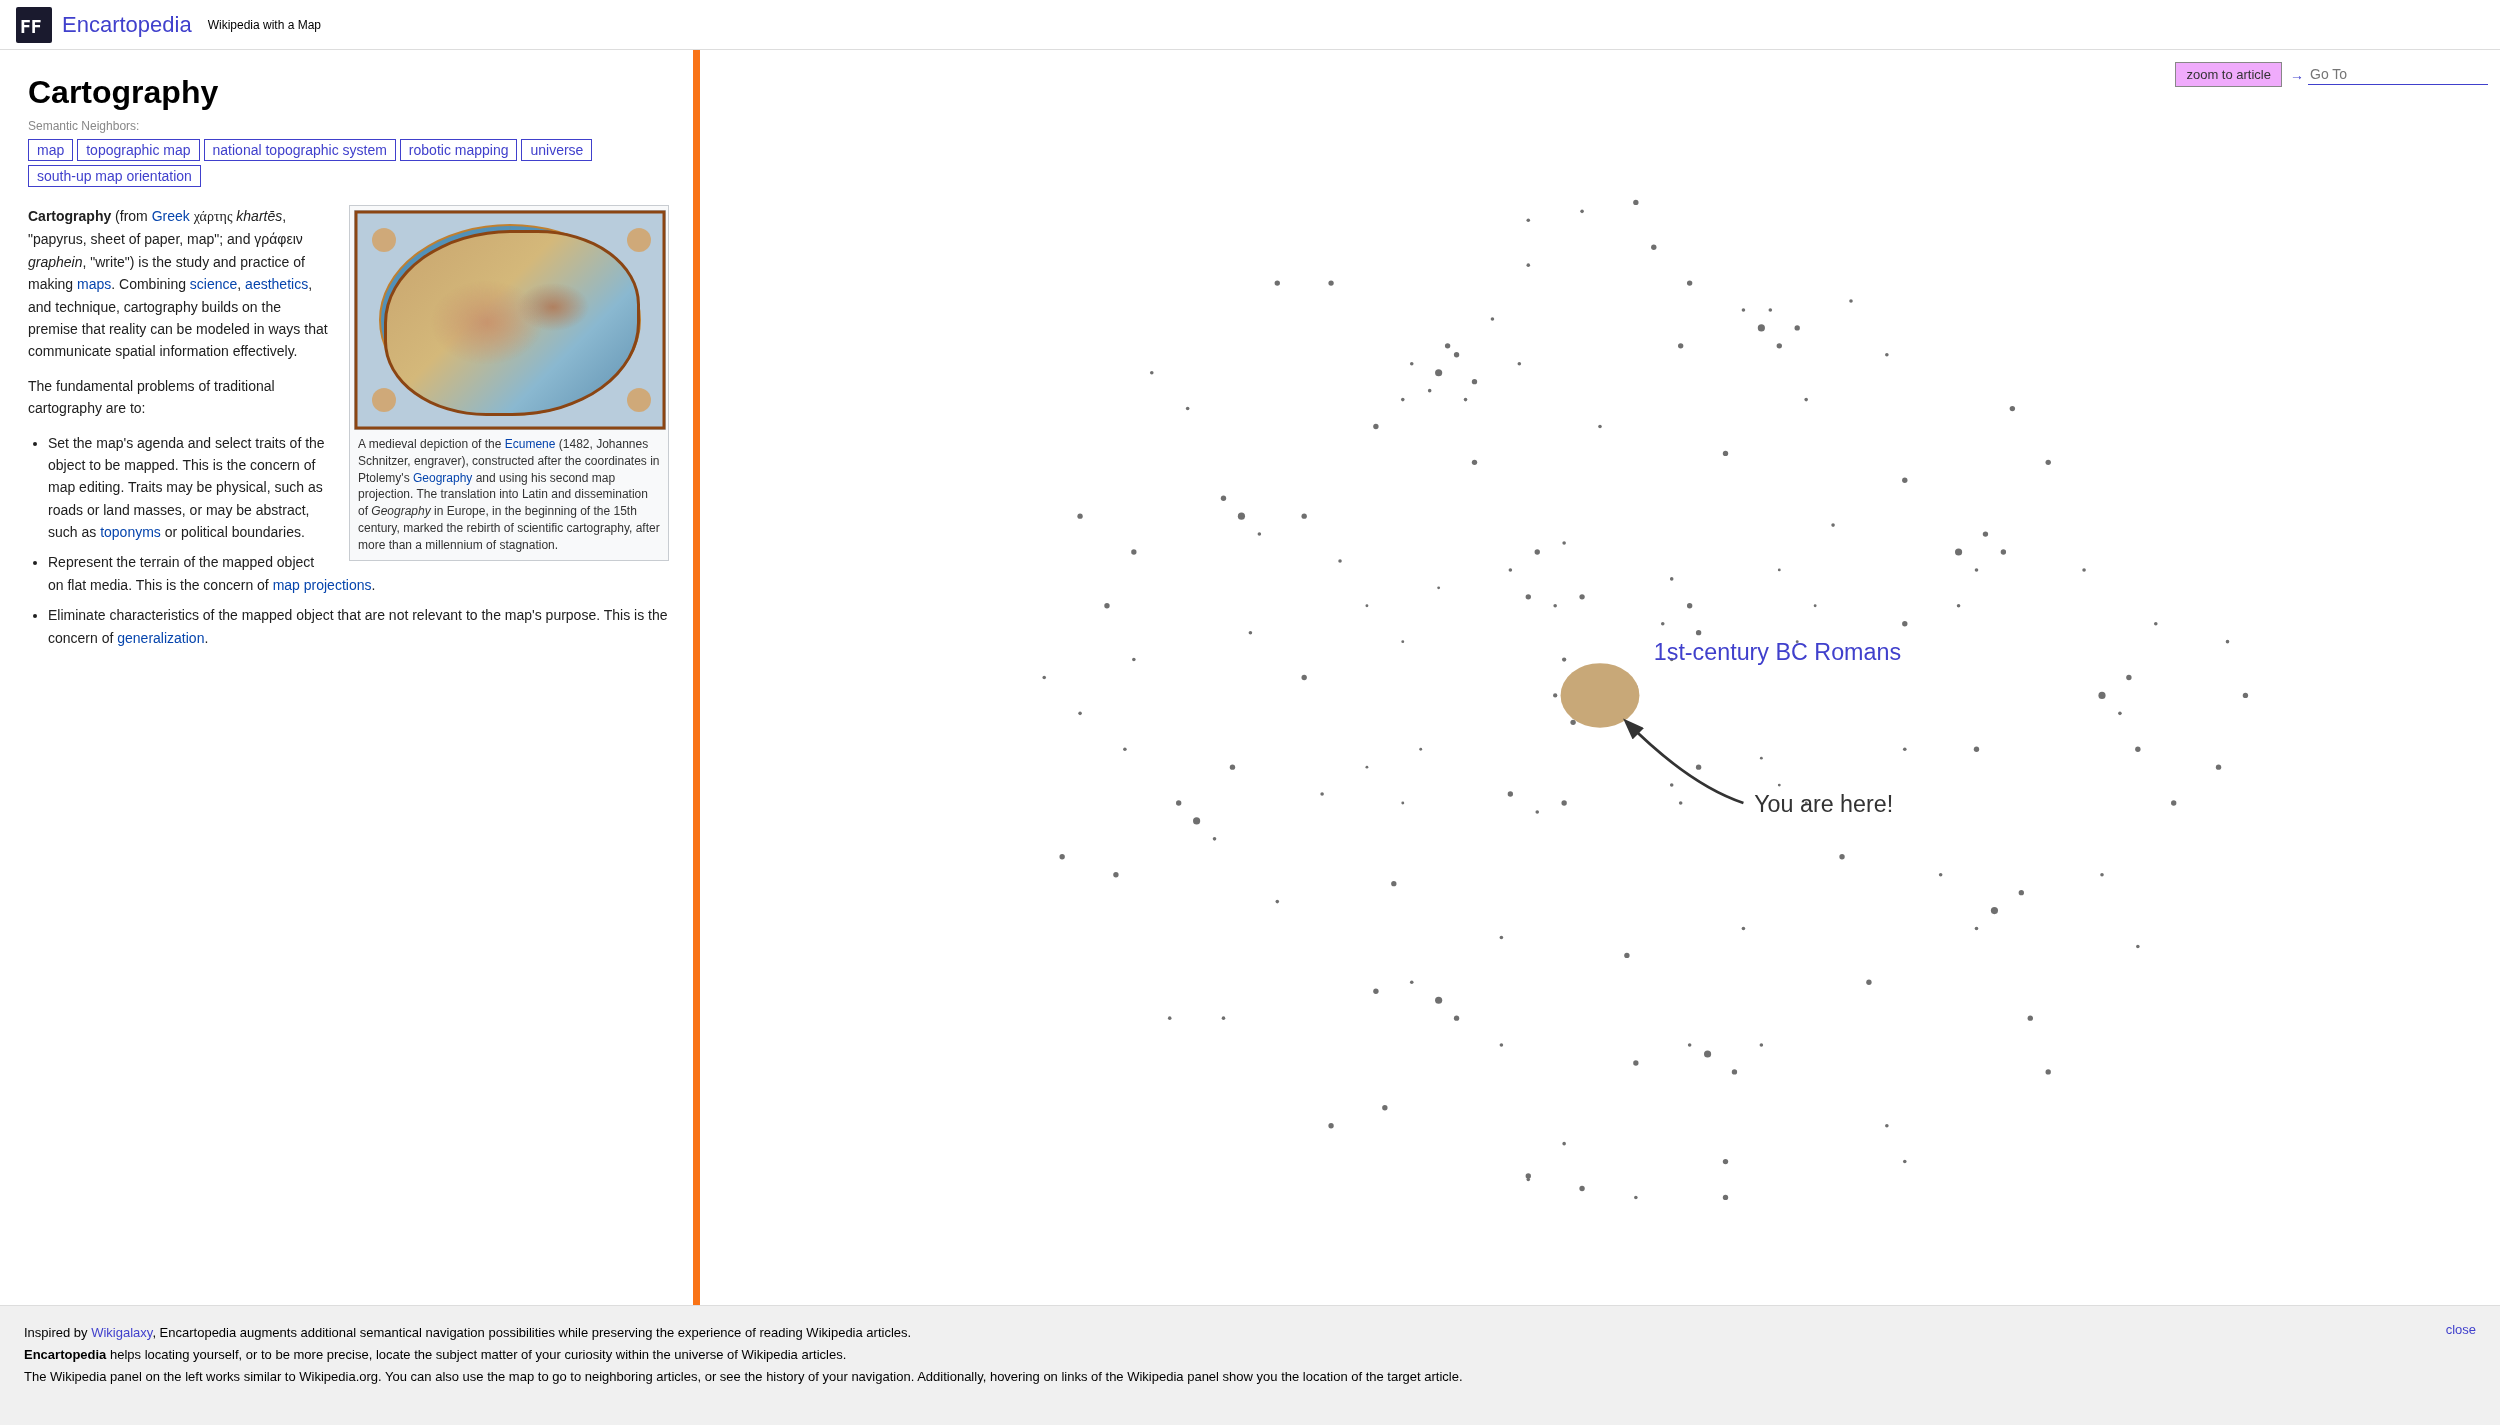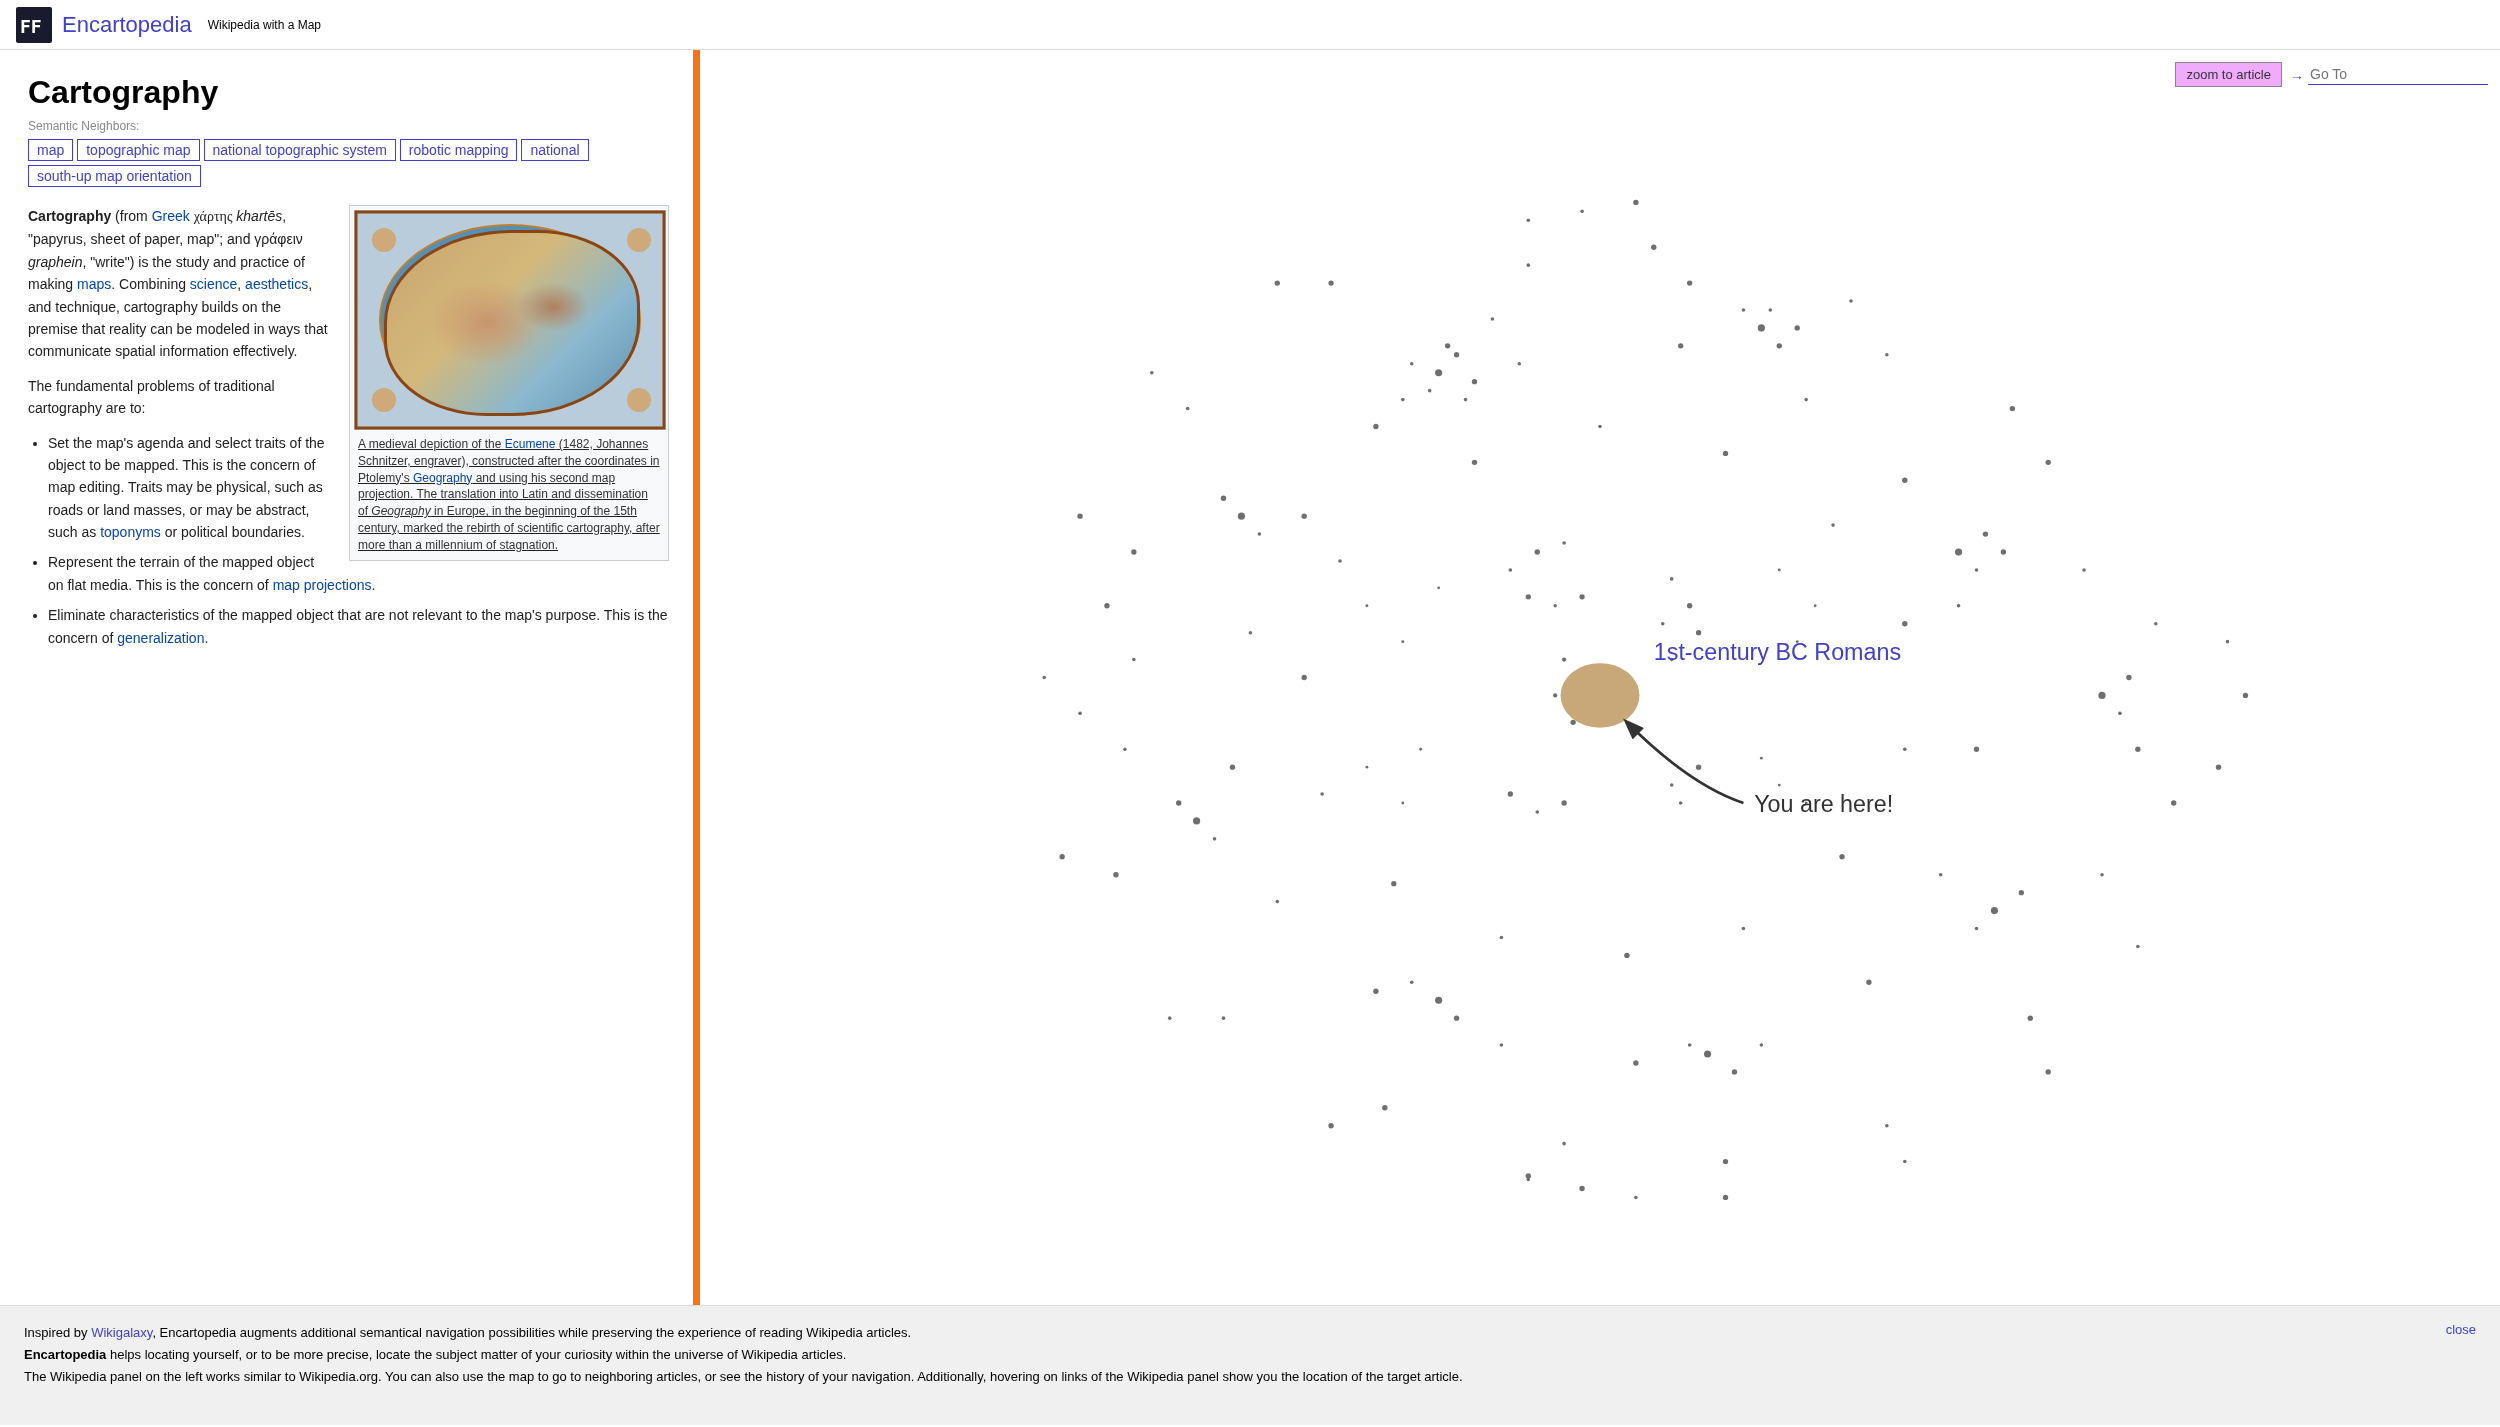--- a/index.html
+++ b/index.html
@@ -88,21 +88,20 @@
       text-decoration: none;
     }
 
     .article-image-container {
       float: right;
       margin: 0 0 12px 16px;
       border: 1px solid #c8ccd1;
       padding: 4px;
       background: #f8f9fa;
       width: 320px;
-      text-decoration: underline;
     }
 
     .article-image {
       width: 312px;
       height: 220px;
       background: linear-gradient(135deg, #b8d4e8 0%, #8ab0c8 30%, #c4a882 60%, #d4b896 100%);
       position: relative;
       overflow: hidden;
     }
 
@@ -248,21 +247,21 @@
     <h1 id="article-title">Cartography</h1>
 
     <div id="semantic-neighbors-label">Semantic Neighbors:</div>
 
     <div id="neighbors-list">
 
     <button class="neighbor-tag">map</button>
         <button class="neighbor-tag">topographic map</button>
         <button class="neighbor-tag">national topographic system</button>
         <button class="neighbor-tag">robotic mapping</button>
-        <button class="neighbor-tag">national</button>
+        <button class="neighbor-tag">universe</button>
         <button class="neighbor-tag">south-up map orientation</button>
       </div>
 
     <div id="article-body">
 
       <div class="article-image-container">
         <div class="article-image">
           
           <svg width="312" height="220" viewBox="0 0 312 220">
             <defs>

